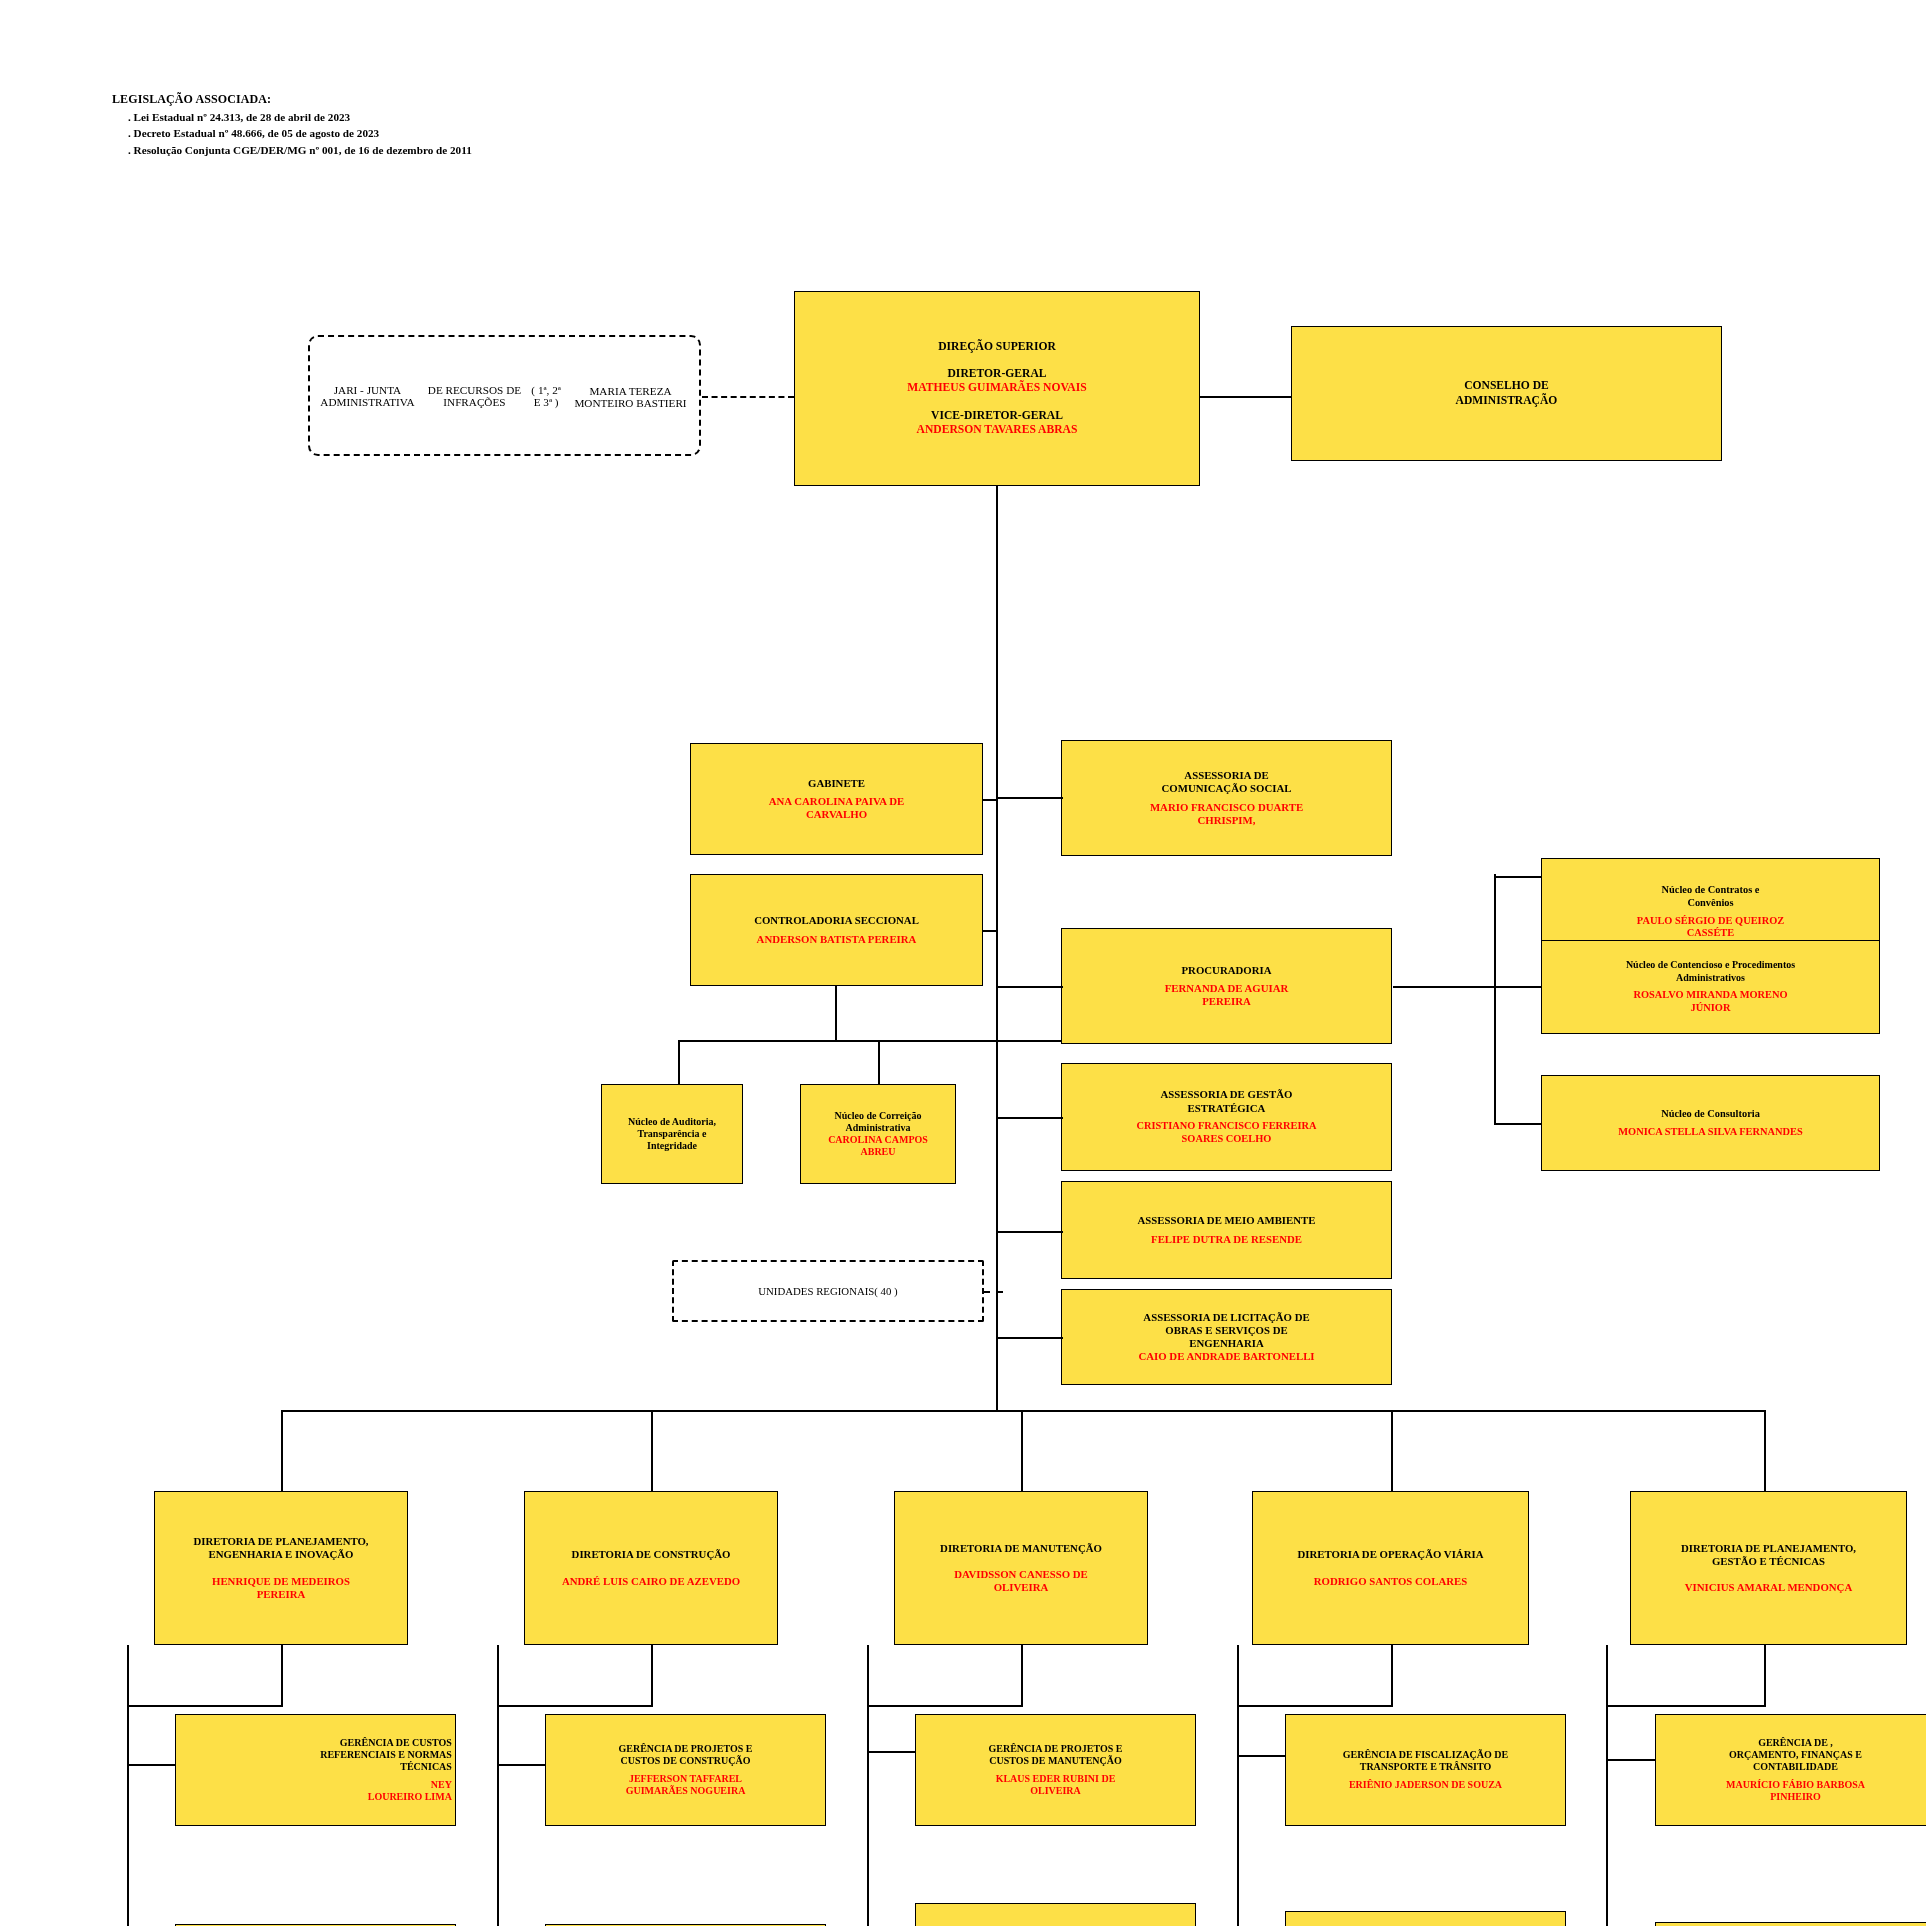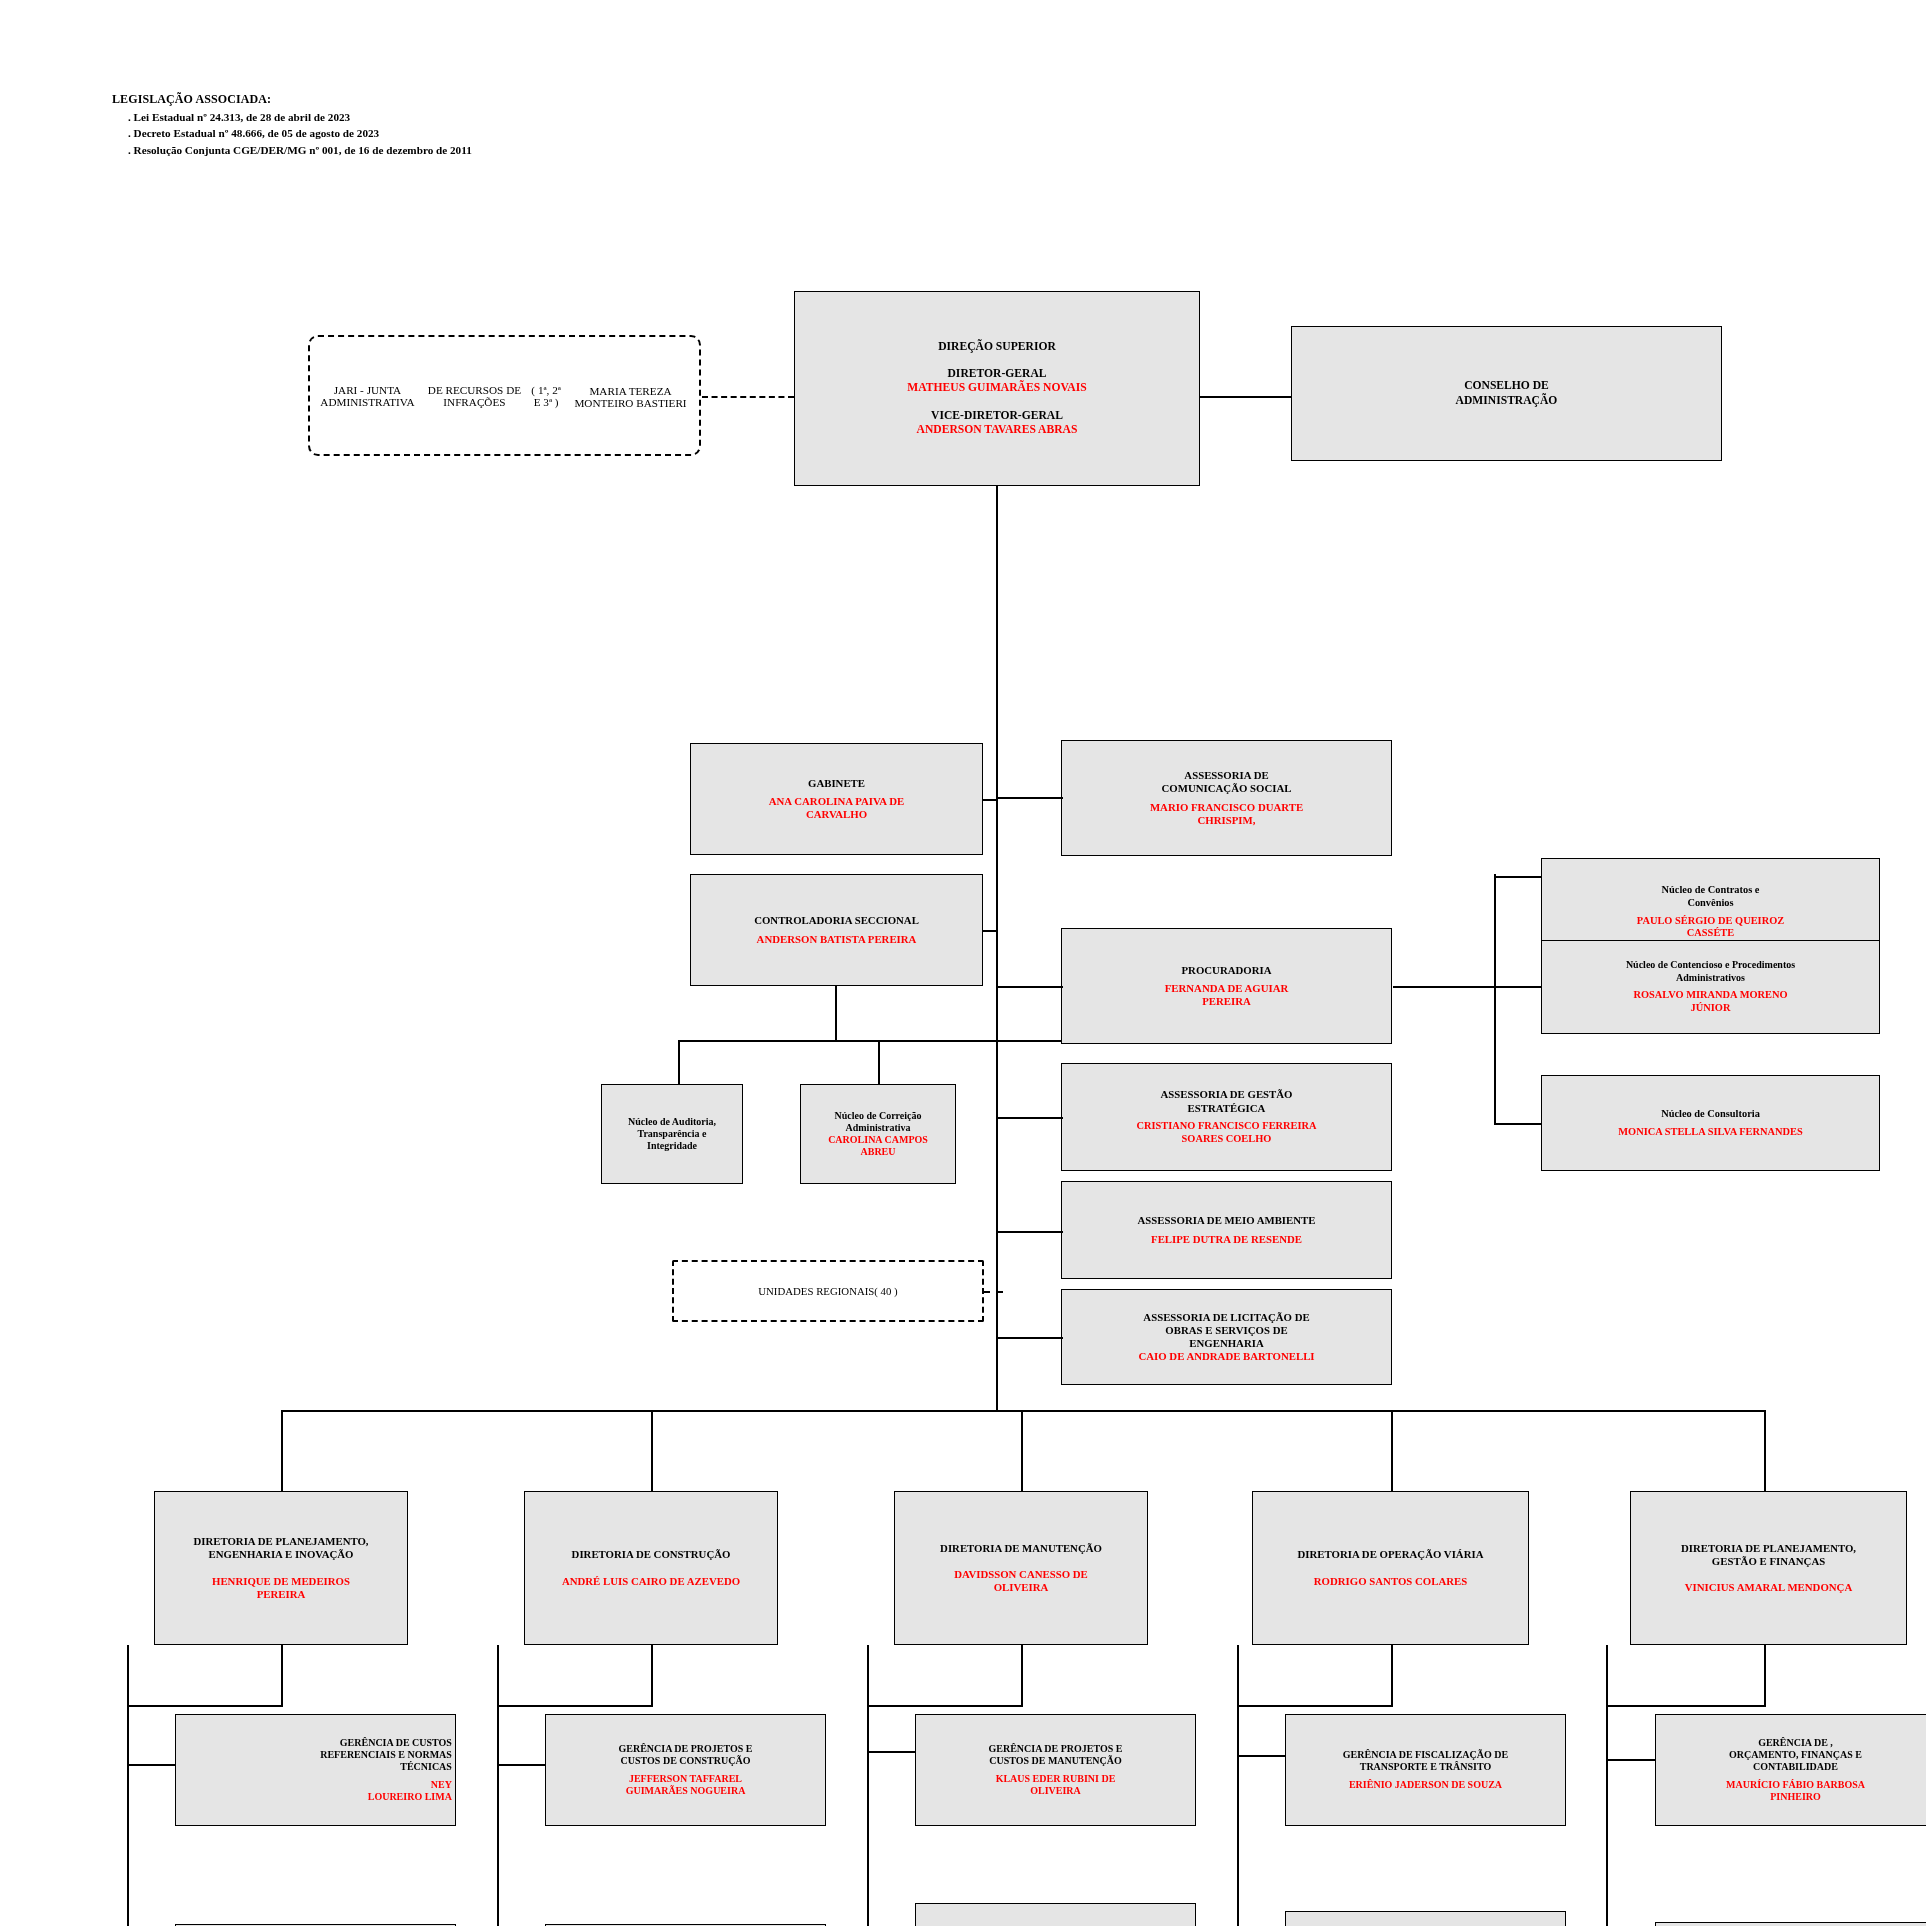--- a/index.html
+++ b/index.html
@@ -1,20 +1,20 @@
 <!DOCTYPE html>
 <html style="font-size:6.2px"><head>
 <meta charset="utf-8">
 <style>
   html,body{margin:0;padding:0;background:#fff;}
   body{font-family:"Liberation Serif",serif;}
   #page{position:relative;width:2327px;height:2973px;background:#fff;overflow:hidden;}
 
   
-  .box{position:absolute;border:1.5px solid #000;background:#e5e5e5;
+  .box{position:absolute;border:1.5px solid #000;background:#fde047;
        display:flex;flex-direction:column;align-items:center;justify-content:center;
        text-align:center;box-sizing:border-box;padding:2.3px 3.1px;}
   .box .t{color:#000;font-weight:bold;line-height:1.22;}
   .box .n{color:#ff0000;font-weight:bold;line-height:1.22;}
   .gap-sm{height:5.4px;}
   .gap-md{height:13px;}
 
   .dashbox{position:absolute;border:2.7px dashed #000;border-radius:10px;background:#fff;
            display:flex;flex-direction:row;align-items:center;justify-content:center;
            text-align:center;box-sizing:border-box;padding:3.1px;}
@@ -215,21 +215,21 @@
   </div>
 
   <div class="box" style="left:1252px;top:1491px;width:277px;height:154px;">
     <div class="t fs-28">DIRETORIA DE OPERAÇÃO VIÁRIA</div>
     <div class="gap-md"></div>
     <div class="n fs-28">RODRIGO SANTOS COLARES</div>
   </div>
 
   <div class="box" style="left:1630px;top:1491px;width:277px;height:154px;">
     <div class="t fs-28">DIRETORIA DE PLANEJAMENTO,</div>
-    <div class="t fs-28">GESTÃO E FINANÇAS</div>
+    <div class="t fs-28">GESTÃO E TÉCNICAS</div>
     <div class="gap-md"></div>
     <div class="n fs-28">VINICIUS AMARAL MENDONÇA</div>
   </div>
 
   <div class="ln lnv" style="left:127px;top:1645px;height:832px;"></div>
   <div class="ln lnv" style="left:281px;top:1645px;height:62px;"></div>
   <div class="ln lnh" style="left:127px;top:1705px;width:156px;"></div>
 
   <div class="ln lnh" style="left:127px;top:1764px;width:50px;"></div>
   <div class="box" style="left:175px;top:1714px;width:281px;height:112px;align-items:flex-end;">

